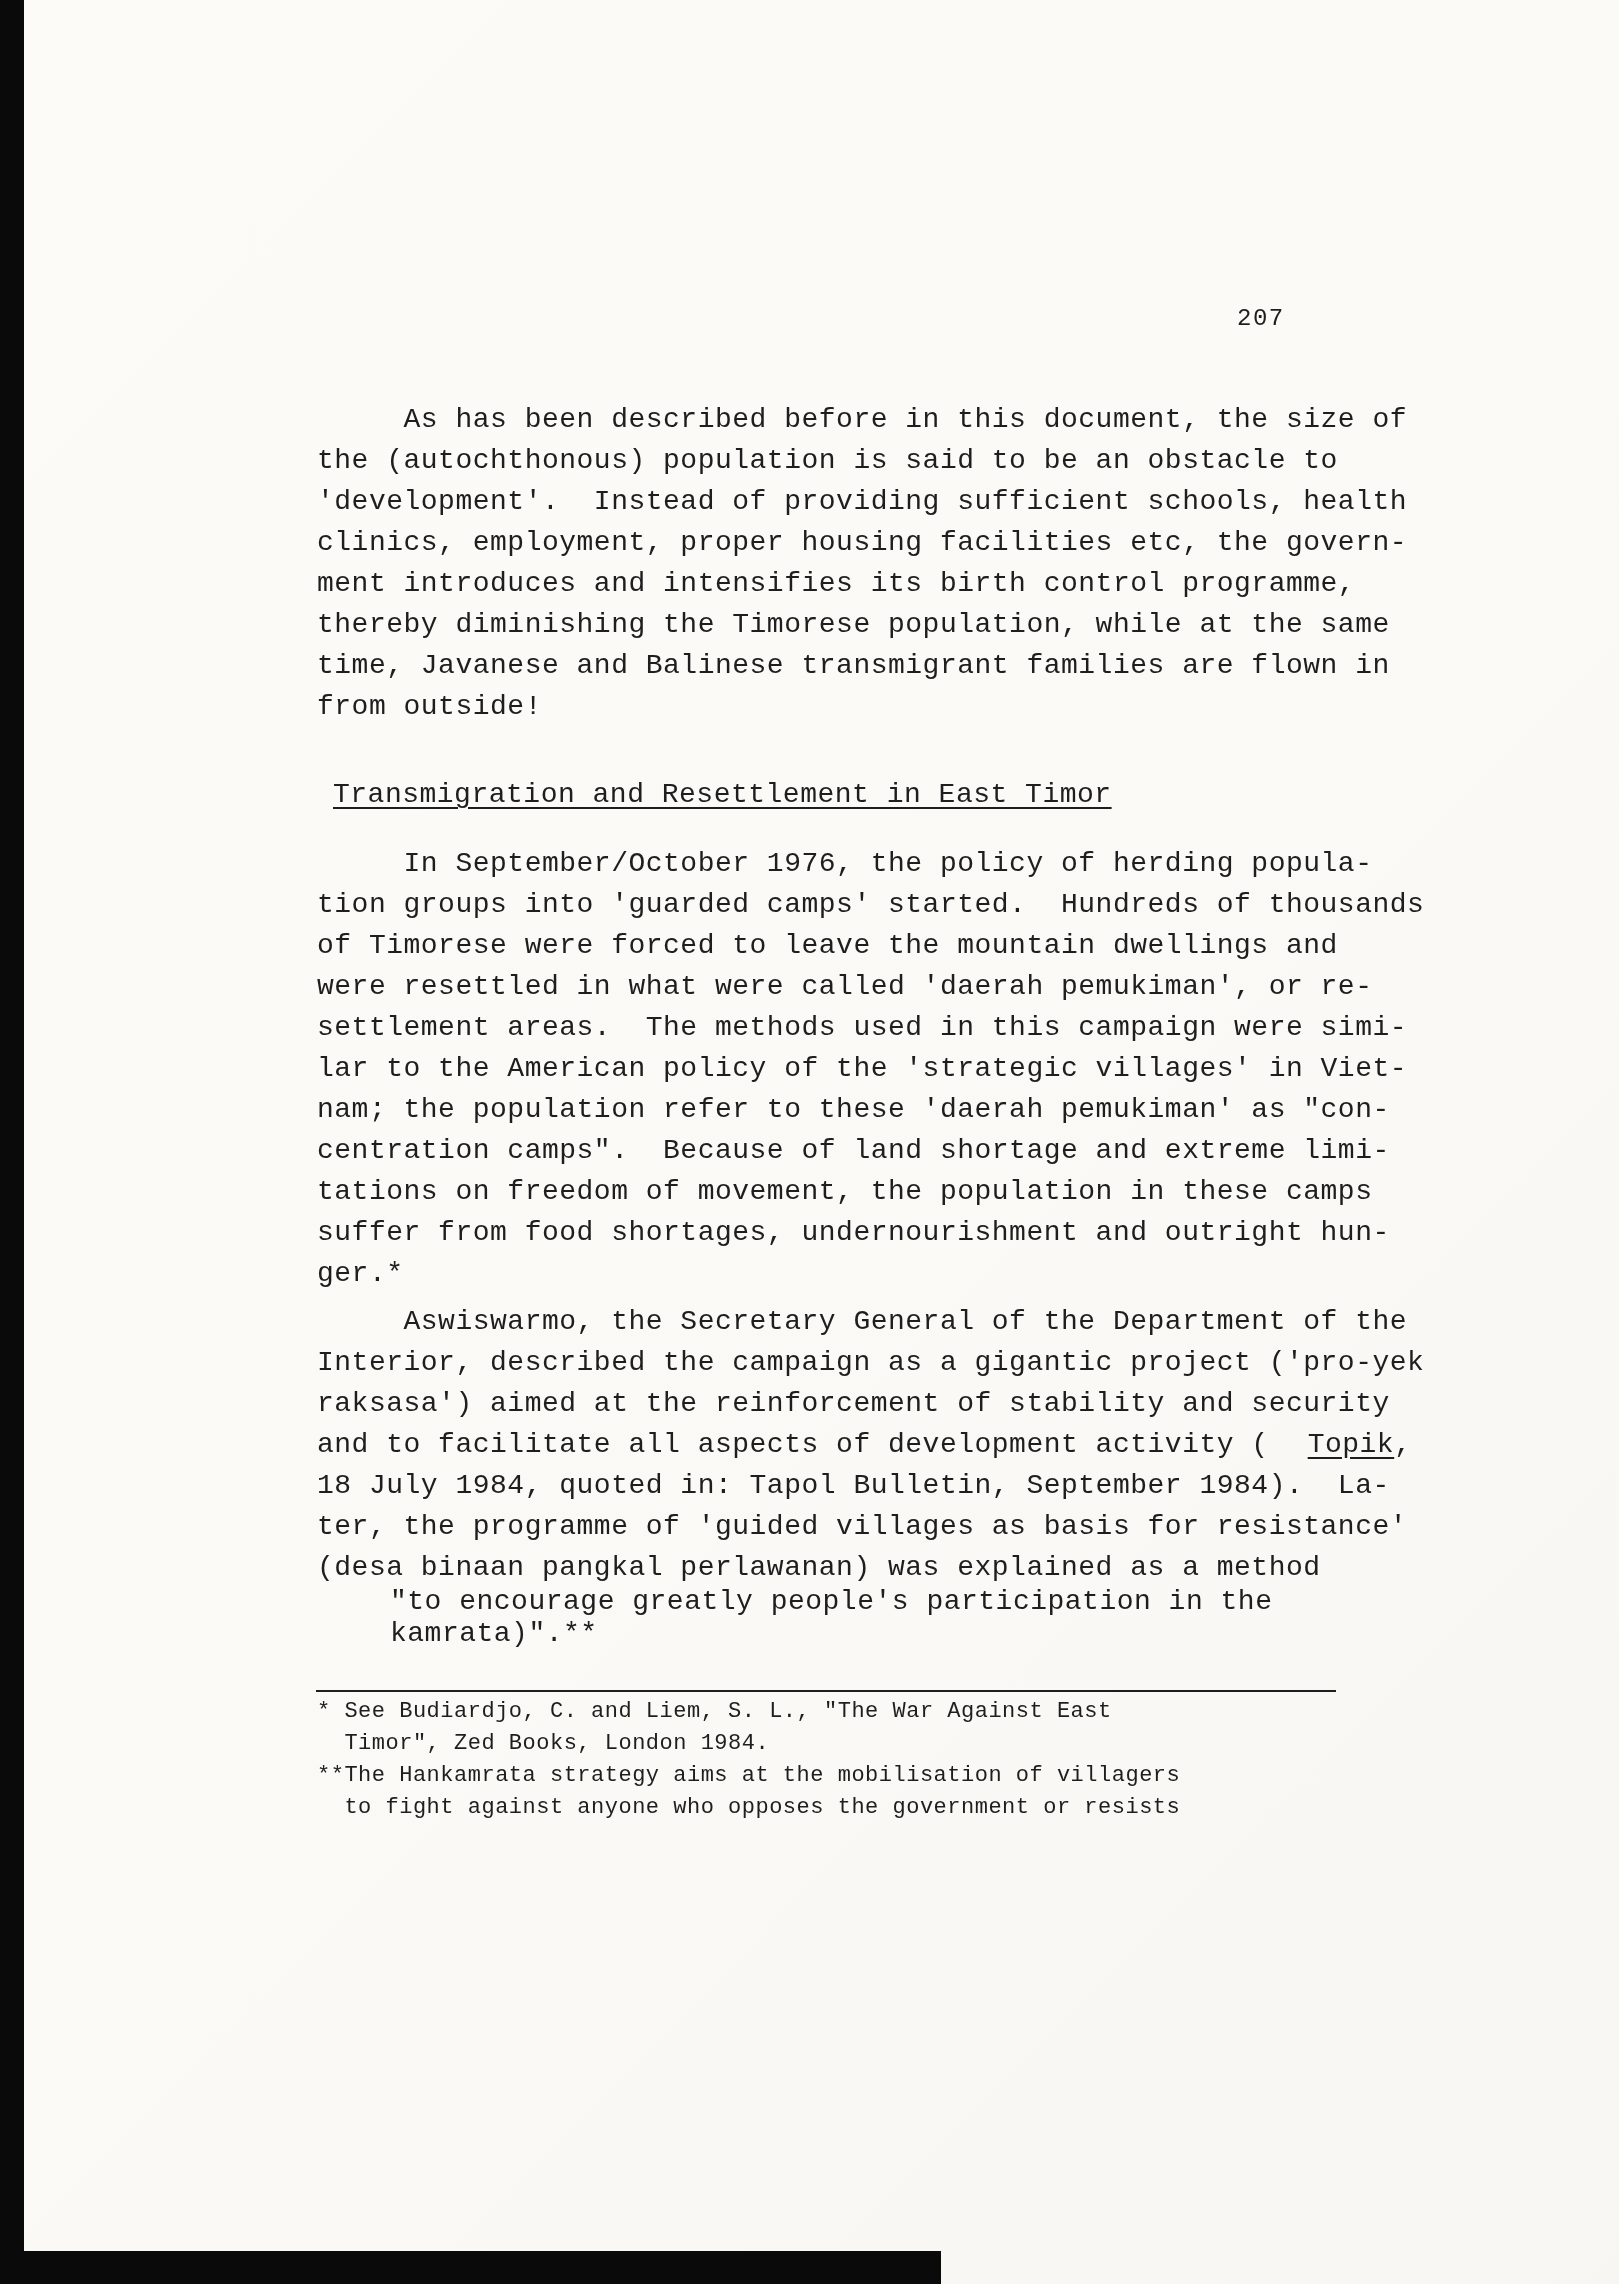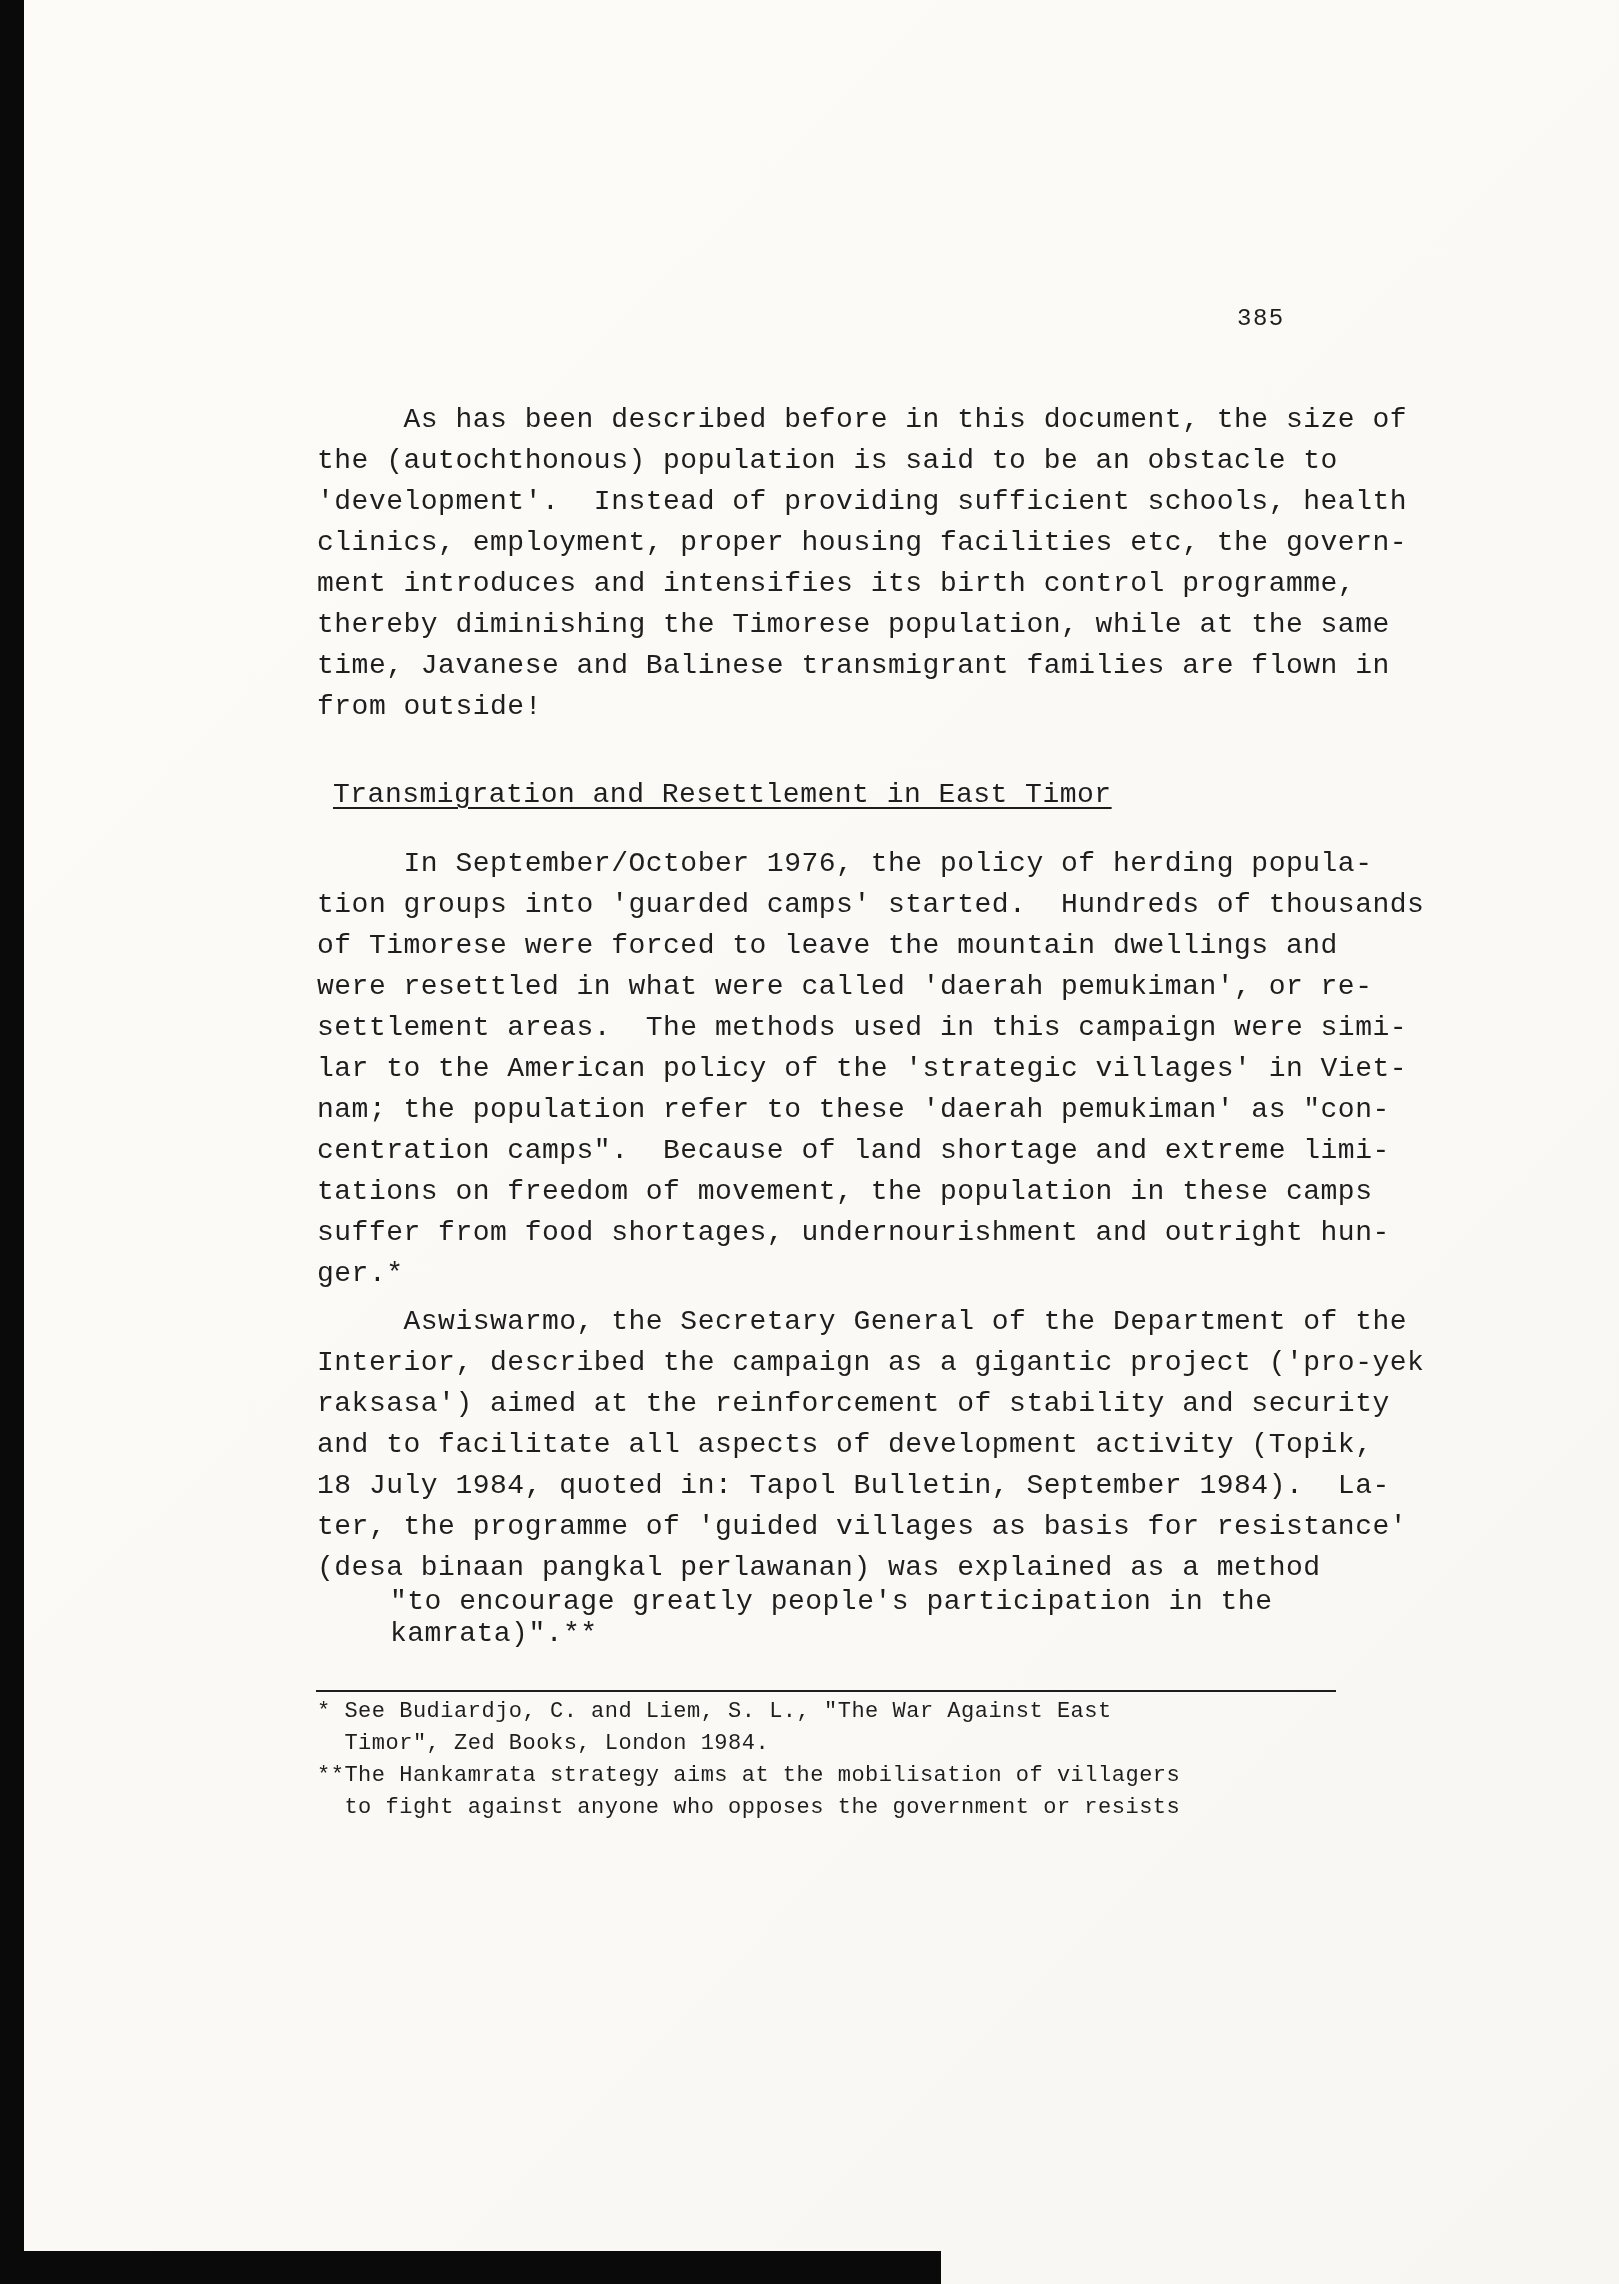--- a/index.html
+++ b/index.html
@@ -61,31 +61,33 @@
   .quote .line { line-height: 32px; height: 32px; }
   .footnote-rule {
     position: absolute;
     left: 316px; top: 1690px;
     width: 1020px; height: 0;
     border-top: 2.3px solid #1e1e1e;
   }
   .footnotes { top: 1696px; font-size: 22px; }
   .footnotes .line { line-height: 32px; height: 32px; }
   .underline {
+    text-decoration: underline;
     text-underline-offset: 4.5px;
+    margin-left: 39px;
   }
 </style>
 </head>
 <body>
 
 <div class="page">
   <div class="scan-bar-left"></div>
   <div class="scan-bar-bottom"></div>
 
-  <div class="page-number">385</div>
+  <div class="page-number">207</div>
 
   <div class="para p1"><div class="line">     As has been described before in this document, the size of</div><div class="line">the (autochthonous) population is said to be an obstacle to</div><div class="line">'development'.  Instead of providing sufficient schools, health</div><div class="line">clinics, employment, proper housing facilities etc, the govern-</div><div class="line">ment introduces and intensifies its birth control programme,</div><div class="line">thereby diminishing the Timorese population, while at the same</div><div class="line">time, Javanese and Balinese transmigrant families are flown in</div><div class="line">from outside!</div></div>
 
   <h2 class="heading">Transmigration and Resettlement in East Timor</h2>
 
   <div class="para p2"><div class="line">     In September/October 1976, the policy of herding popula-</div><div class="line">tion groups into 'guarded camps' started.  Hundreds of thousands</div><div class="line">of Timorese were forced to leave the mountain dwellings and</div><div class="line">were resettled in what were called 'daerah pemukiman', or re-</div><div class="line">settlement areas.  The methods used in this campaign were simi-</div><div class="line">lar to the American policy of the 'strategic villages' in Viet-</div><div class="line">nam; the population refer to these 'daerah pemukiman' as "con-</div><div class="line">centration camps".  Because of land shortage and extreme limi-</div><div class="line">tations on freedom of movement, the population in these camps</div><div class="line">suffer from food shortages, undernourishment and outright hun-</div><div class="line">ger.*</div></div>
 
   <div class="para p3"><div class="line">     Aswiswarmo, the Secretary General of the Department of the</div><div class="line">Interior, described the campaign as a gigantic project ('pro-yek</div><div class="line">raksasa') aimed at the reinforcement of stability and security</div><div class="line">and to facilitate all aspects of development activity (<span class="underline">Topik</span>,</div><div class="line">18 July 1984, quoted in: Tapol Bulletin, September 1984).  La-</div><div class="line">ter, the programme of 'guided villages as basis for resistance'</div><div class="line">(desa binaan pangkal perlawanan) was explained as a method</div></div>
 
   <div class="quote"><div class="line">"to encourage greatly people's participation in the</div><div class="line">kamrata)".**</div></div>

